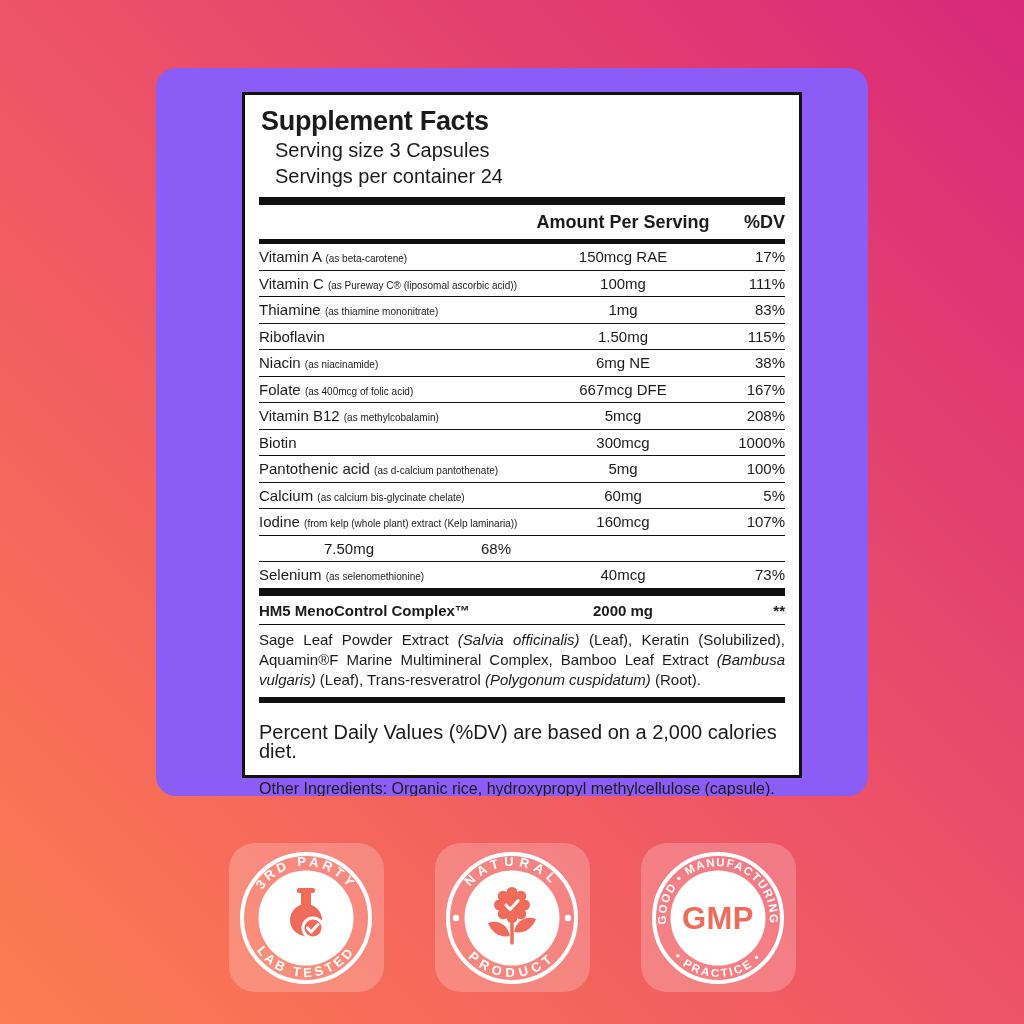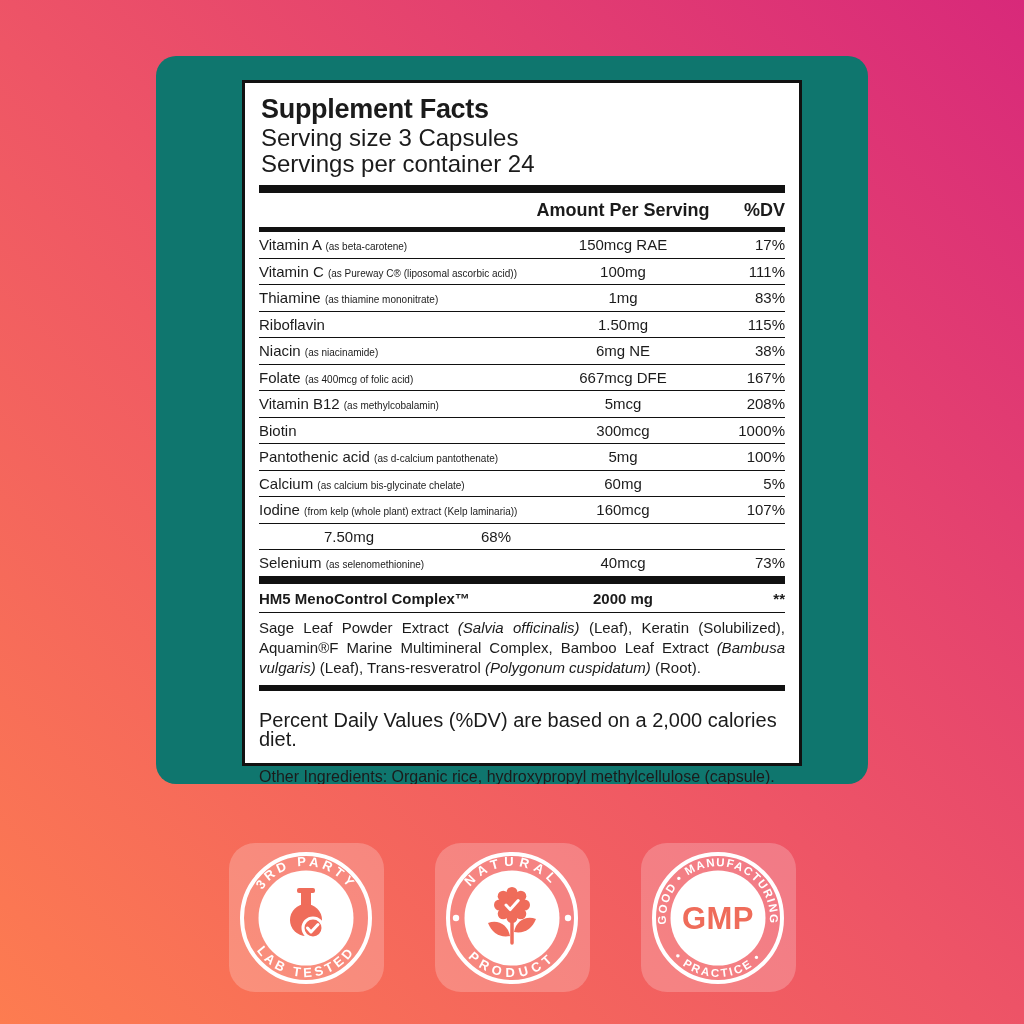--- a/index.html
+++ b/index.html
@@ -12,31 +12,31 @@
   }
   *{box-sizing:border-box;}
   html,body{margin:0;padding:0;width:1024px;height:1024px;overflow:hidden;}
   body{
     font-family:"Liberation Sans", sans-serif;
     color:var(--ink);
     background:linear-gradient(225deg, var(--bg-top-right) 0%, var(--bg-mid) 52%, var(--bg-bottom-left) 100%);
     position:relative;
   }
   .card{
-    position:absolute; left:156px; top:56px; width:712px; height:728px;
-    background:#0f766e; border-radius:20px; overflow:hidden;
+    position:absolute; left:156px; top:68px; width:712px; height:728px;
+    background:#8b5cf6; border-radius:20px; overflow:hidden;
   }
   .panel{
     position:absolute; left:86px; top:24px; width:560px;
     border:3px solid #111; padding:8px 14px 12px 14px; background:#fff;
   }
   .sf-title{
     font-size:27px; font-weight:bold; letter-spacing:-0.3px; line-height:32px; margin:2px 0 0 2px;
   }
-  .serving-line{ font-size:24px; line-height:26px; margin-left:2px; }
+  .serving-line{ font-size:20px; line-height:26px; margin-left:16px; }
   .bar{ background:#111; width:100%; }
   .bar-8{ height:8px; margin-top:8px; }
   .bar-5{ height:5px; }
   .bar-6{ height:6px; }
   .row, .hdr-row{
     display:flex; align-items:baseline;
   }
   .hdr-row{ padding:7px 0 6px 0; font-weight:bold; font-size:18px; }
   .col-name{ flex:1; min-width:0; }
   .col-amt{ width:180px; text-align:center; flex:none; }

